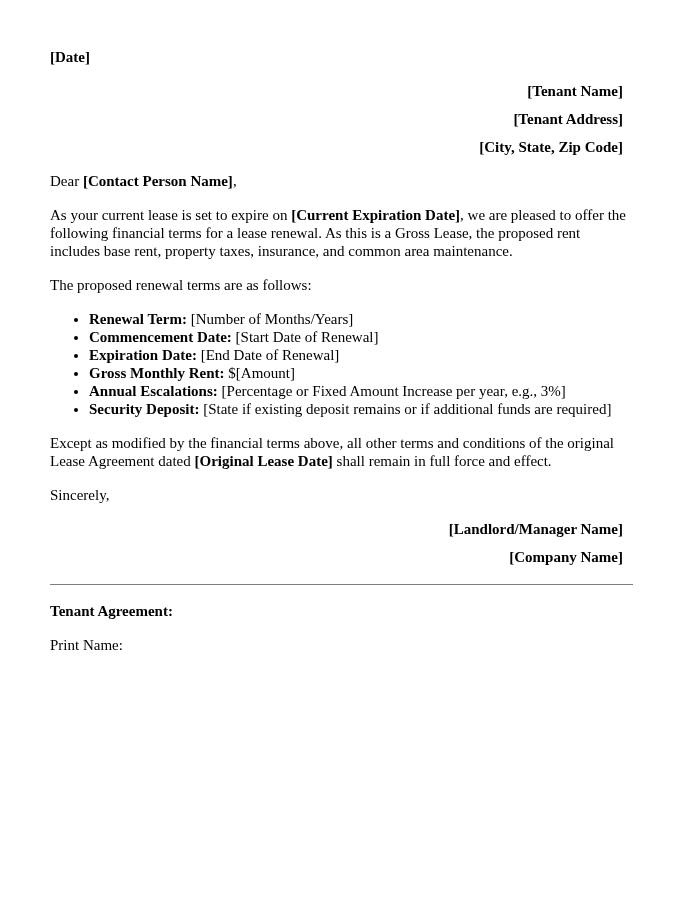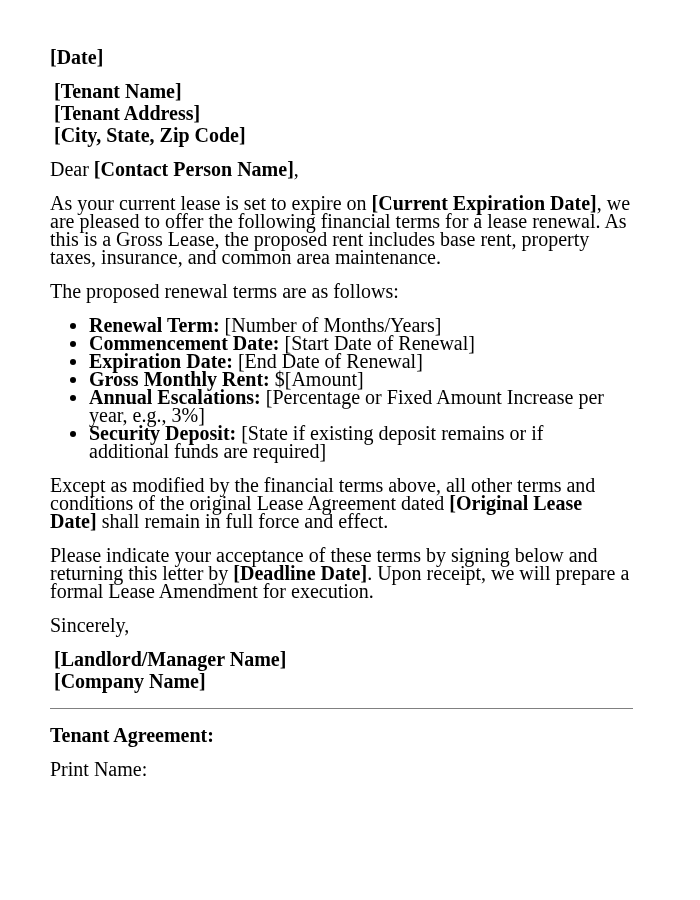--- a/index.html
+++ b/index.html
@@ -7,36 +7,37 @@
     padding: 0;
     background: #ffffff;
   }
   .page {
     width: 700px;
     height: 900px;
     background: #ffffff;
     overflow: hidden;
     position: relative;
     font-family: "Liberation Serif", serif;
-    font-size: 20px;
+    font-size: 15px;
     line-height: 18px;
     color: #000000;
   }
   .letter-clip {
     height: 802px;
     overflow: hidden;
   }
   .content {
     padding: 48px 67px 0 50px;
   }
   p {
     margin: 0 0 16px 0;
   }
   .tight p {
-    margin: 4px;
+    margin: 10px;
+    text-align: right;
   }
   .tight {
     margin: 0 0 16px 0;
   }
   .b { font-weight: bold; }
   ul.terms {
     margin: 0 15px 16px 0;
     padding: 0 0 0 39px;
     list-style-type: disc;
   }
@@ -84,21 +85,20 @@
         <li><span class="b">Renewal Term:</span><span> [Number of Months/Years]</span></li>
         <li><span class="b">Commencement Date:</span><span> [Start Date of Renewal]</span></li>
         <li><span class="b">Expiration Date:</span><span> [End Date of Renewal]</span></li>
         <li><span class="b">Gross Monthly Rent:</span><span> $[Amount]</span></li>
         <li><span class="b">Annual Escalations:</span><span> [Percentage or Fixed Amount Increase per year, e.g., 3%]</span></li>
         <li><span class="b">Security Deposit:</span><span> [State if existing deposit remains or if additional funds are required]</span></li>
       </ul>
 
       <p><span>Except as modified by the financial terms above, all other terms and conditions of the original Lease Agreement dated </span><span class="b">[Original Lease Date]</span><span> shall remain in full force and effect.</span></p>
 
-      <p><span>Please indicate your acceptance of these terms by signing below and returning this letter by </span><span class="b">[Deadline Date]</span><span>. Upon receipt, we will prepare a formal Lease Amendment for execution.</span></p>
 
       <p>Sincerely,</p>
 
       <div class="tight">
         <p class="b">[Landlord/Manager Name]</p>
         <p class="b">[Company Name]</p>
       </div>
 
       <hr class="divider">
 

